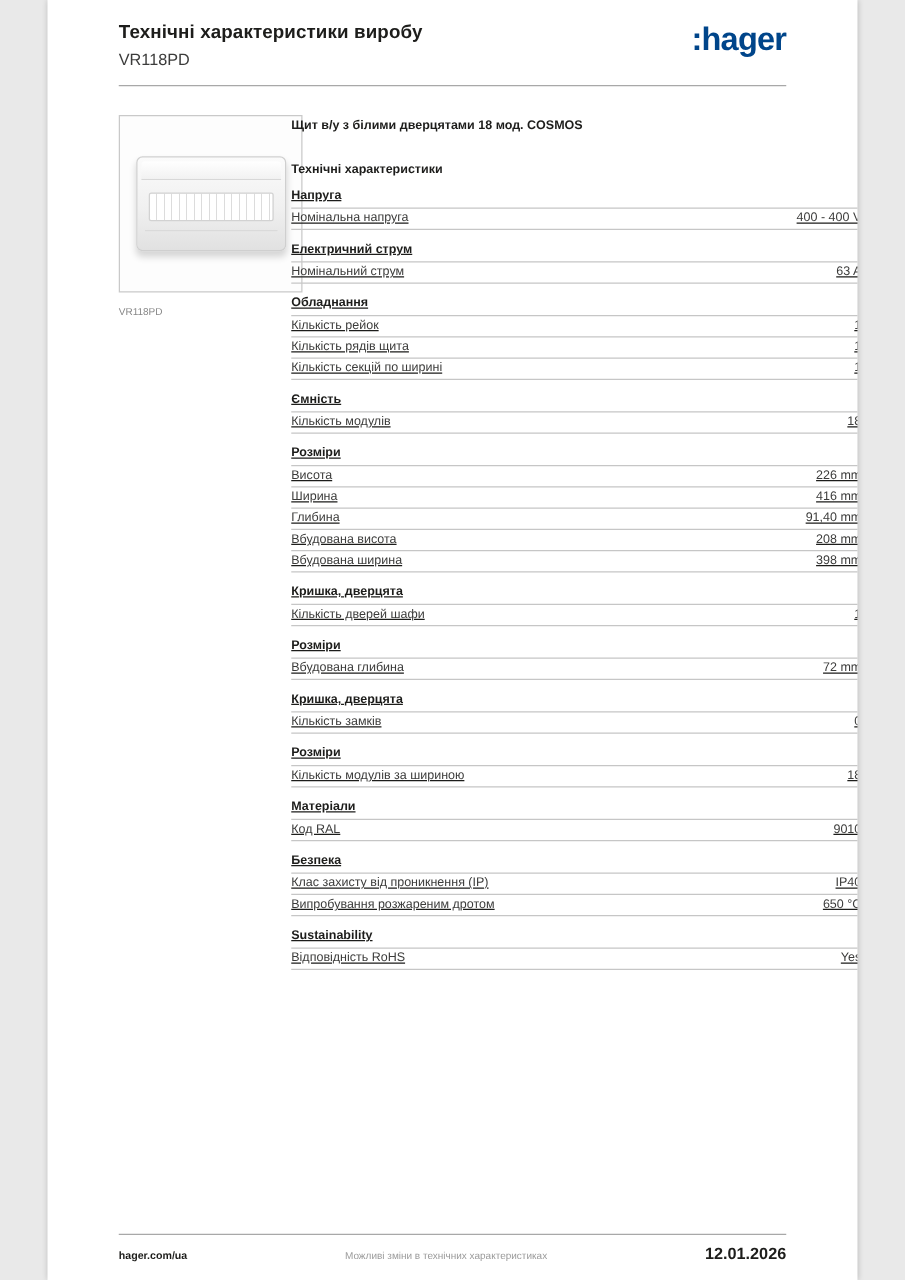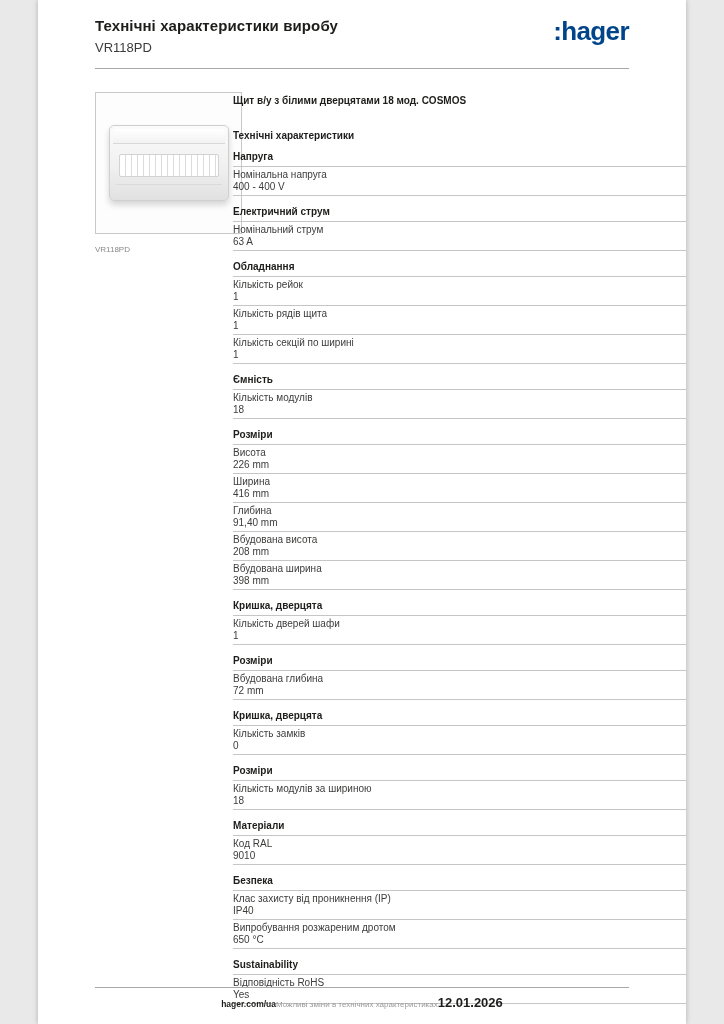--- a/index.html
+++ b/index.html
@@ -32,34 +32,34 @@
     border: 1px solid #d2d2d2; border-radius: 2px;
     background: repeating-linear-gradient(90deg, #ffffff 0px, #ffffff 5px, #dcdcdc 5px, #dcdcdc 6px); }
   .enclosure-base { position: absolute; left: 6px; right: 6px; bottom: 6px; height: 10px;
     border-top: 1px solid #dadada; }
   .image-caption { margin-top: 11px; font-size: 8px; color: #878787; }
 
   
   .right-col { position: absolute; left: 195px; top: 95px; width: 456px; }
   .product-name { font-size: 10px; font-weight: bold; color: #1d1d1b; line-height: 1.2; }
   .specs-heading { font-size: 10px; font-weight: bold; color: #1d1d1b; margin-top: 23px; }
-  .spec-sections { margin-top: 3px; }
+  .spec-sections { margin-top: 3px; text-decoration: underline; }
   .spec-section { margin-top: 10px; }
   .spec-section-title { font-size: 10px; font-weight: bold; color: #1d1d1b;
     line-height: 1.2; padding-bottom: 3px; border-bottom: 1px solid #c6c6c6; }
   .spec-row { display: flex; justify-content: space-between; align-items: baseline;
     padding: 2px 0 2px; border-bottom: 1px solid #c6c6c6; font-size: 10px;
-    color: #3c3c3b; line-height: 1.2; flex-direction: column; }
+    color: #3c3c3b; line-height: 1.2; }
   .spec-label { padding-right: 10px; }
   .spec-value { text-align: right; white-space: nowrap; }
 
   
   .doc-footer { position: absolute; left: 57px; right: 57px; bottom: 14px;
     border-top: 1px solid #a8a8a8; padding-top: 7px;
-    display: flex; justify-content: center; align-items: baseline; }
+    display: flex; justify-content: space-between; align-items: baseline; }
   .footer-left { font-size: 8.5px; font-weight: bold; color: #1d1d1b; }
   .footer-center { font-size: 8px; color: #9a9a9a; }
   .footer-right { font-size: 13px; font-weight: bold; color: #1d1d1b; }
 </style>
 </head>
 <body>
 
 <div class="page">
 
   <header class="doc-header">

